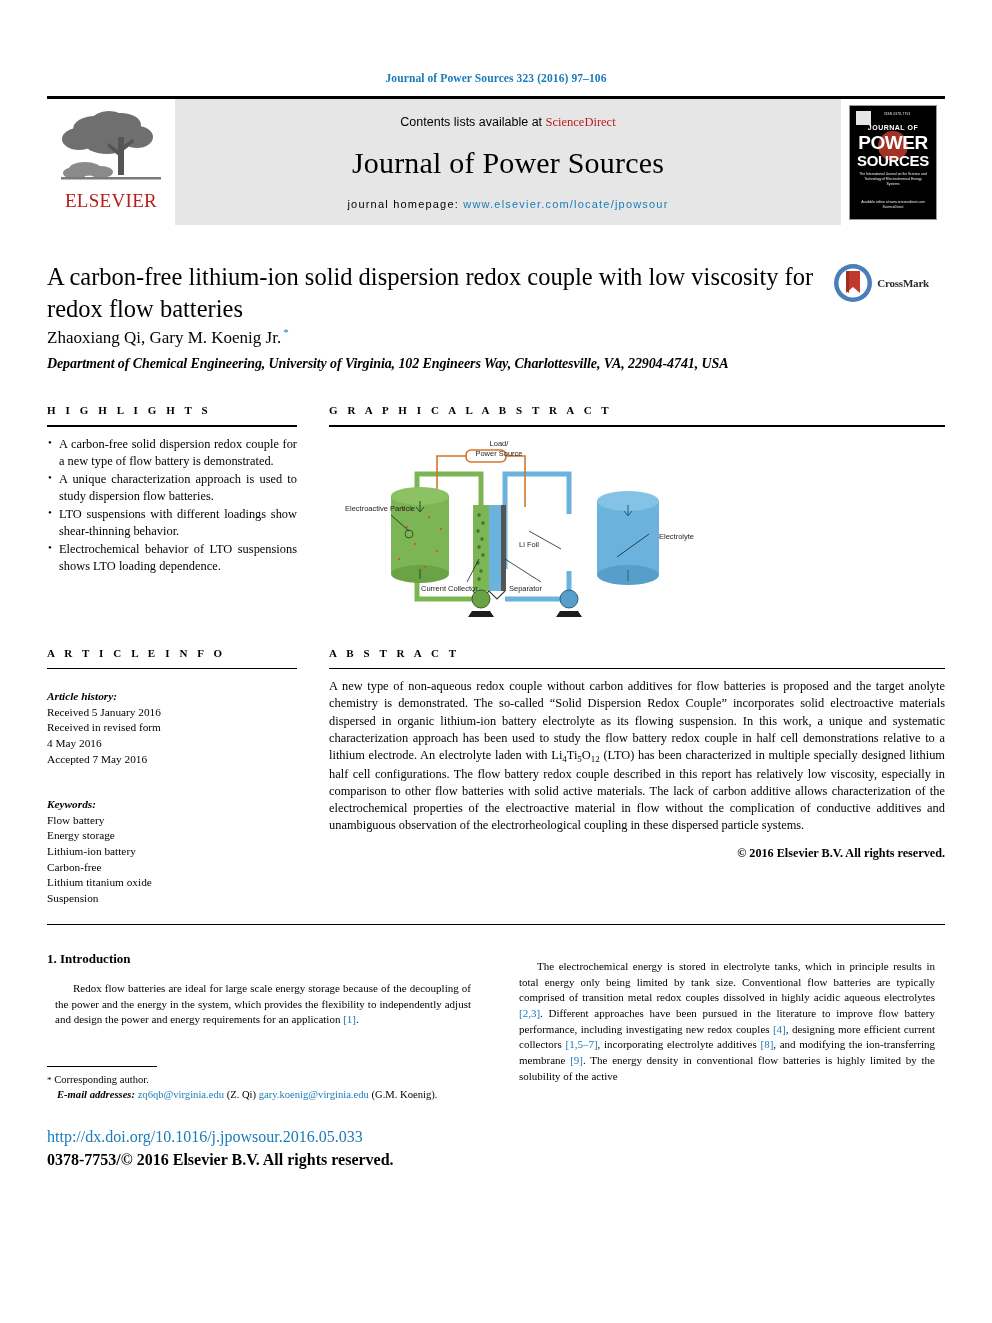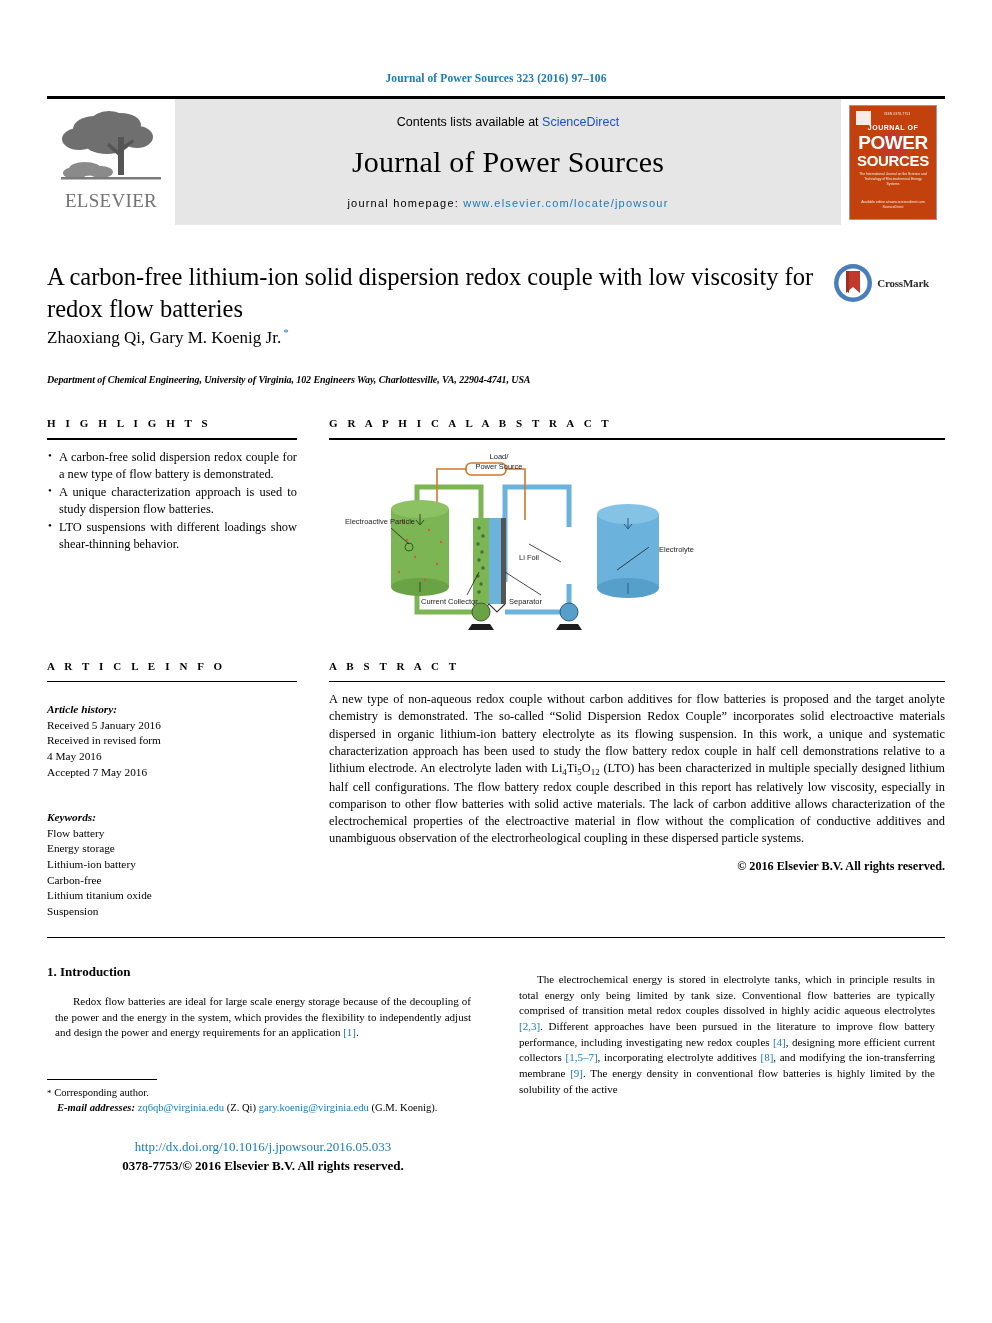--- a/index.html
+++ b/index.html
@@ -47,41 +47,41 @@
     flex: 0 0 128px;
     display: flex;
     flex-direction: column;
     align-items: center;
     justify-content: flex-start;
     padding-top: 8px;
     box-sizing: border-box;
   }
   .tree-svg { display:block; }
   .elsevier-word {
-    color: #737373;
+    color: #b91c1c;
     font-family: "Liberation Serif", serif;
     font-size: 19px;
     letter-spacing: .3px;
     margin-top: 1px;
   }
   .masthead-center {
     flex: 1 1 auto;
     background: #e6e6e6;
     display: flex;
     flex-direction: column;
     align-items: center;
     justify-content: center;
     position: relative;
   }
   .contents-line {
     font-size: 12.5px;
     font-family: "Liberation Sans", sans-serif;
     margin-top: 6px;
   }
-  .contents-line .sd { color: #1d4ed8; }
+  .contents-line .sd { color: #b91c1c; font-family: Liberation Serif, serif; }
   .journal-name {
     font-family: "Liberation Serif", serif;
     font-size: 30px;
     margin: 16px 0 18px 0;
     letter-spacing: .2px;
   }
   .homepage-line {
     font-family: "Liberation Sans", sans-serif;
     font-size: 11px;
     letter-spacing: 1.2px;
@@ -91,21 +91,21 @@
   .cover-thumb {
     width: 104px;
     flex: 0 0 104px;
     display: flex;
     align-items: center;
     justify-content: center;
   }
   .cover-img {
     width: 86px;
     height: 113px;
-    background: #c2410c;
+    background: #000000;
     border: 1px solid #9a9a9a;
     position: relative;
     overflow: hidden;
   }
   .cover-top-bar {
     position: absolute; top: 5px; left: 6px;
     width: 15px; height: 14px;
     background: #fff; opacity: .9;
   }
   .cover-tiny {
@@ -166,22 +166,22 @@
   .authors .star {
     color: #1a7bb9;
     font-size: 11px;
     vertical-align: super;
     margin-left: 2px;
   }
   .affiliation {
     font-family: "Liberation Serif", serif;
     font-style: italic;
     font-weight: bold;
-    font-size: 10px;
-    margin-top: 27px;
+    font-size: 14px;
+    margin-top: 9px;
     letter-spacing: -.1px;
   }
   .crossmark {
     position: absolute;
     right: 16px;
     top: 2px;
     display: flex;
     align-items: center;
     gap: 4px;
   }
@@ -308,23 +308,22 @@
     font-family: "Liberation Serif", serif;
     font-size: 10.6px;
     line-height: 1.45;
   }
   .fn-line .star { font-size: 9px; }
   .fn-ital { font-style: italic; font-weight: bold; }
   .link { color: #1a7bb9; }
   .doi-block {
     margin-top: 22px;
     font-family: "Liberation Serif", serif;
-    font-size: 13px;
+    font-size: 16px;
     line-height: 1.45;
-    text-align: center;
   }
   .doi-line { color: #1a7bb9; }
   .issn-line { font-weight: bold; }
 </style>
 </head>
 <body>
 
 <div class="page">
 
   <div class="running-head">Journal of Power Sources 323 (2016) 97–106</div>
@@ -401,20 +400,21 @@
 
   <div class="hl-ga">
 
     <div class="col-left">
       <div class="sec-head">H I G H L I G H T S</div>
       <div class="rule"></div>
       <ul class="hl-list">
         <li>A carbon-free solid dispersion redox couple for a new type of flow battery is demonstrated.</li>
         <li>A unique characterization approach is used to study dispersion flow batteries.</li>
         <li>LTO suspensions with different loadings show shear-thinning behavior.</li>
+        <li>Electrochemical behavior of LTO suspensions shows LTO loading dependence.</li>
       </ul>
     </div>
 
     <div class="col-right">
       <div class="sec-head">G R A P H I C A L   A B S T R A C T</div>
       <div class="rule"></div>
 
       <div class="ga-figure">
         <svg width="610" height="180" viewBox="0 0 610 180">
 

